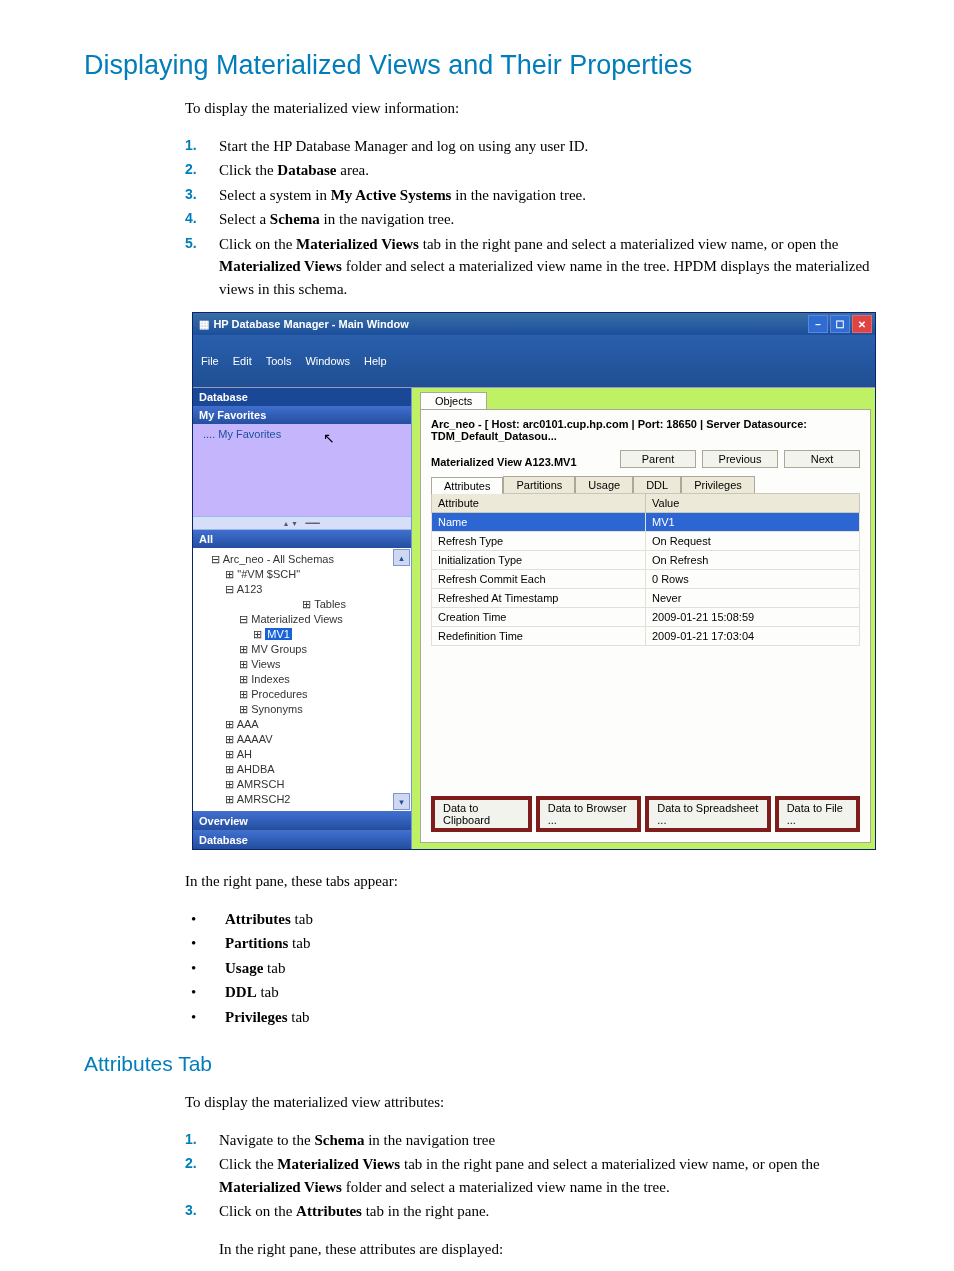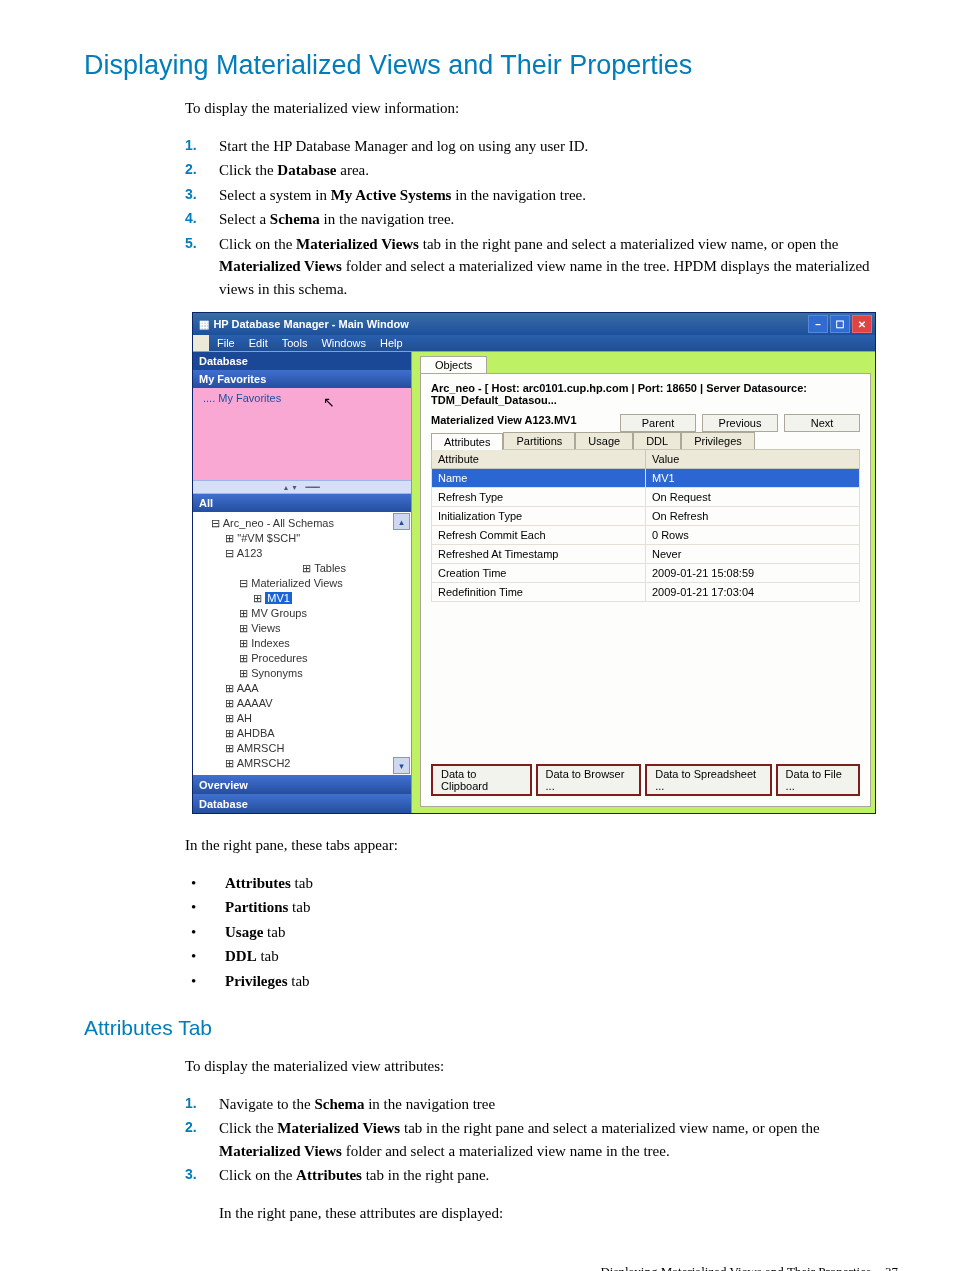--- a/index.html
+++ b/index.html
@@ -104,23 +104,22 @@
     border:1px solid #fff3;
   }
   .winbtn.min{background:#2f6bd0;}
   .winbtn.max{background:#2f6bd0;}
   .winbtn.close{background:#e04343;}
   .menubar {
     background:linear-gradient(#2a5fad,#1f4f93);
     color:#fff;
     display:flex;
     gap:14px;
-    padding:2px 8px;
-    font-size:11px;
-    margin-left:16px;
+    padding:20px 8px;
+    font-size:11px;
   }
   .app-body {
     display:flex;
     border-top:1px solid #99b;
   }
   .left-pane {
     width:218px;
     background:#fff;
     display:flex;
     flex-direction:column;
@@ -128,21 +127,21 @@
   }
   .section-header {
     background:linear-gradient(#3f6fcf,#244e9e);
     color:#fff;
     font-weight:bold;
     padding:3px 6px;
     font-size:11px;
   }
   .section-header.sel { background:#1a4796; }
   .fav-body {
-    background:#f9a8d4;
+    background:#c4b5fd;
     height:84px;
     padding:4px 10px;
     color:#1c4f9c;
     position:relative;
   }
   .cursor-arrow {
     position:absolute;
     left:130px;top:6px;
     font-size:14px;color:#000;
   }
@@ -195,21 +194,21 @@
     padding:8px 10px 10px 10px;
     flex:1;
     display:flex;flex-direction:column;
   }
   .breadcrumb {
     font-weight:bold;
     font-size:11px;
     margin-bottom:8px;
   }
   .mv-row{
-    display:flex;align-items:flex-start;
+    display:flex;align-items:flex-end;margin-bottom:8px;
   }
   .mv-row .lbl{font-weight:bold;flex:1;}
   .nav-btn{
     border:1px solid #aca899;
     background:#f3f3ee;
     padding:2px 0;
     width:74px;
     text-align:center;
     margin-left:6px;
     font-size:11px;
@@ -238,21 +237,21 @@
   }
   .attr-table tr.selrow td{
     background:#2b66d3;color:#fff;
   }
   .empty-space{flex:1;min-height:100px;}
   .export-row{
     display:flex;justify-content:flex-end;gap:4px;
     margin-top:8px;
   }
   .export-btn{
-    border:2px solid #7f1d1d;background:#f3f3ee;
+    border:4px solid #7f1d1d;background:#f3f3ee;
     padding:2px 8px;font-size:11px;
   }
 </style>
 </head>
 <body>
 
 <div class="page">
   <h1 class="section-title">Displaying Materialized Views and Their Properties</h1>
   <div class="body-indent">
     <p>To display the materialized view information:</p>

